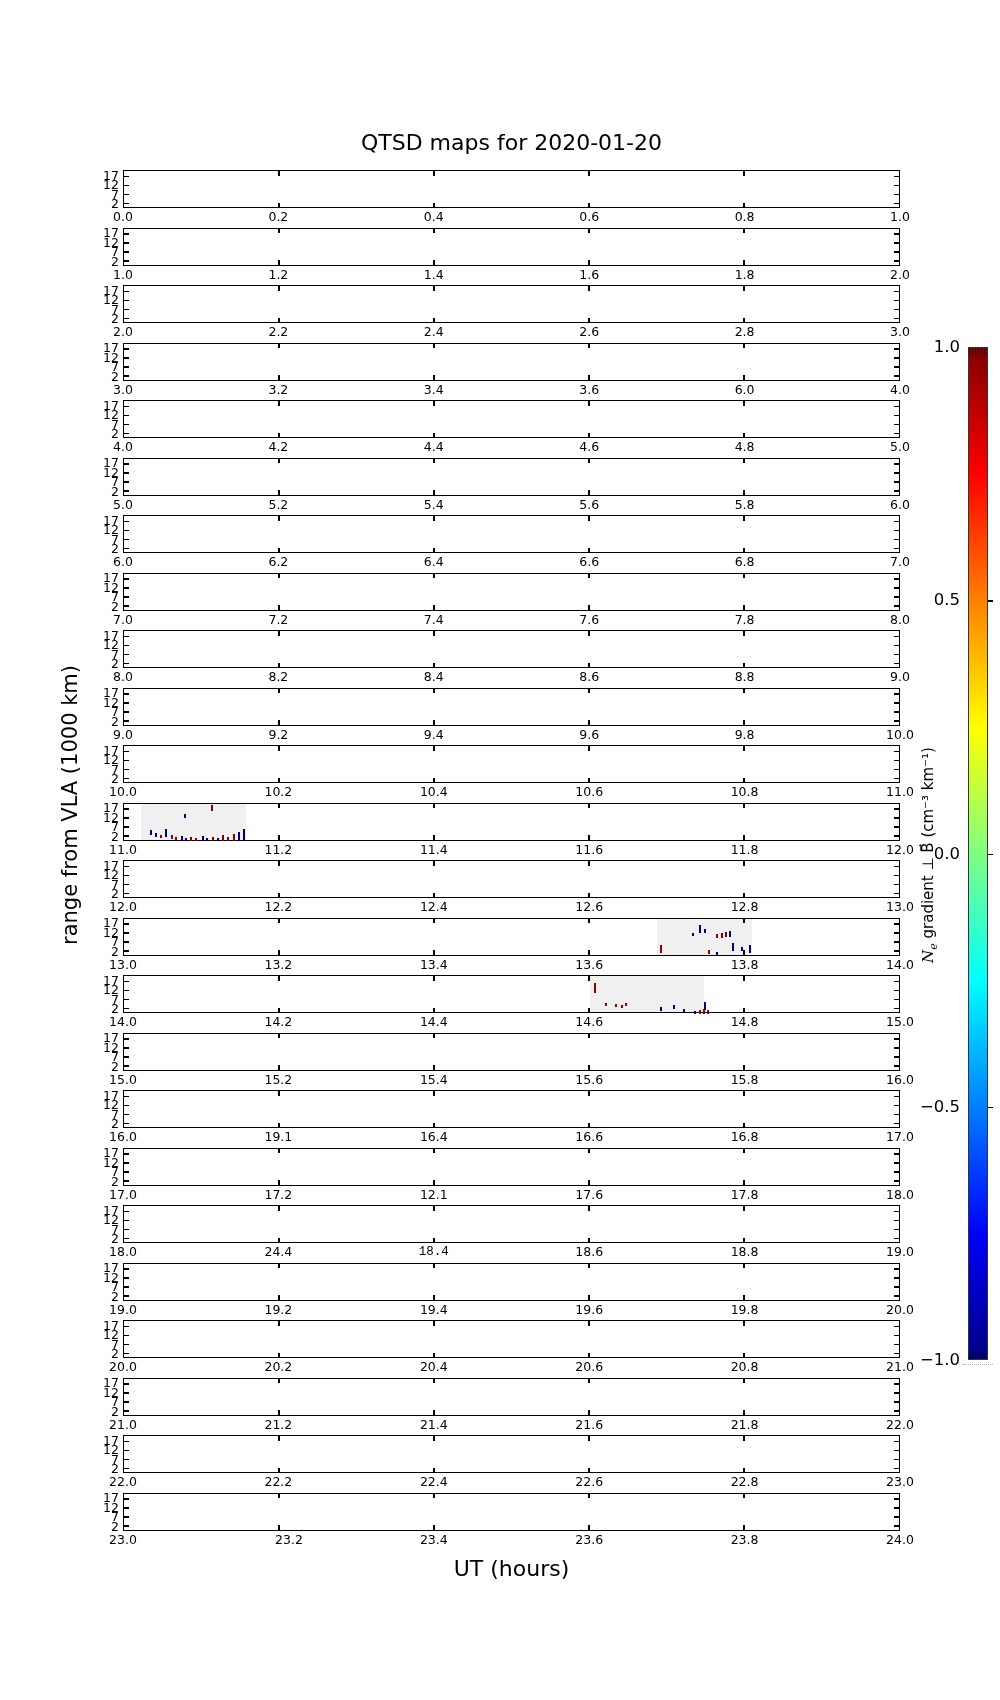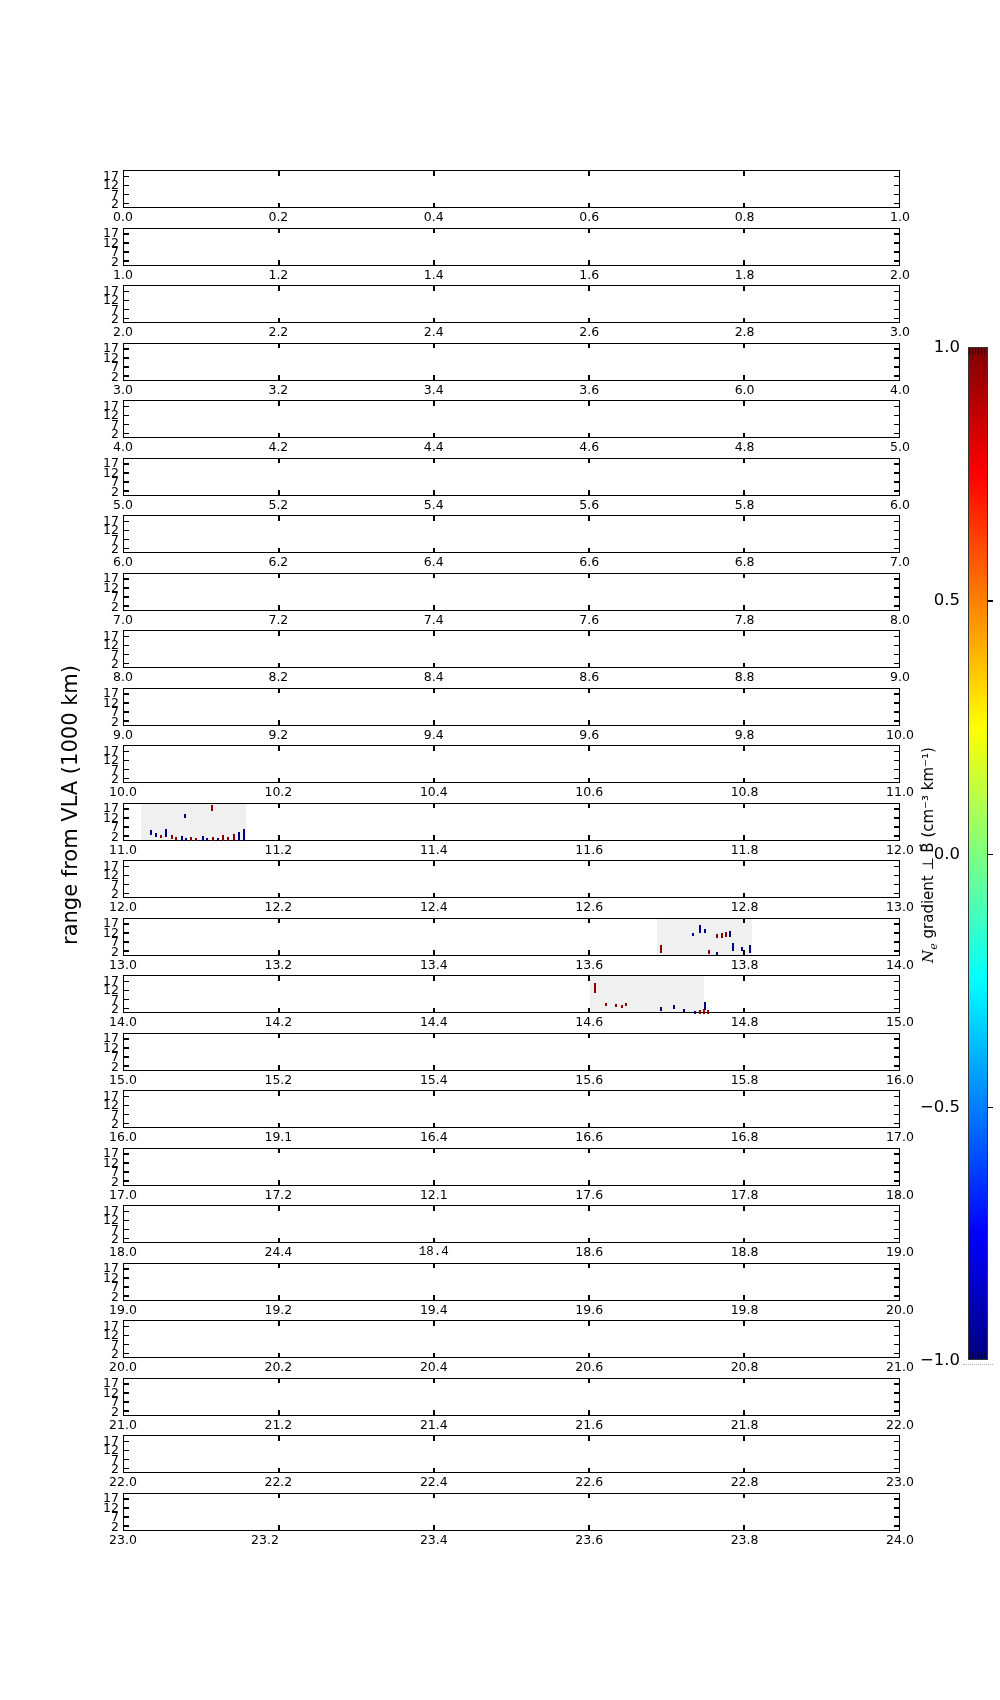--- a/index.html
+++ b/index.html
@@ -30,21 +30,23 @@
   .cbar-tick{position:absolute;left:988px;width:5px;height:1.4px;background:#000;}
   .cbar-label{position:absolute;left:929px;top:855px;transform:translate(-50%,-50%) rotate(-90deg);
           white-space:nowrap;font-size:15px;}
   .serif-it{font-family:"DejaVu Serif",serif;font-style:italic;}
   .cbar-label sub{font-family:"DejaVu Serif",serif;font-style:italic;font-size:11px;}
 </style>
 </head>
 <body>
 
 <div id="figure">
+  <div class="chart-title">QTSD maps for 2020-01-20</div>
   <div class="y-axis-label">range from VLA (1000 km)</div>
+  <div class="x-axis-label">UT (hours)</div>
 
   <div id="panels-root">
       <div class="panel" style="top: 170px;">
         <div class="tick xtick" style="left: calc(20% - 0.6px); top: 0px;"></div>
         <div class="tick xtick" style="left: calc(20% - 0.6px); bottom: 0px;"></div>
         <div class="tick xtick" style="left: calc(40% - 0.6px); top: 0px;"></div>
         <div class="tick xtick" style="left: calc(40% - 0.6px); bottom: 0px;"></div>
         <div class="tick xtick" style="left: calc(60% - 0.6px); top: 0px;"></div>
         <div class="tick xtick" style="left: calc(60% - 0.6px); bottom: 0px;"></div>
         <div class="tick xtick" style="left: calc(80% - 0.6px); top: 0px;"></div>
@@ -750,21 +752,21 @@
         <div class="tick ytick" style="top: calc(65% - 0.6px); left: 0px;"></div>
         <div class="tick ytick" style="top: calc(65% - 0.6px); right: 0px;"></div>
         <div class="tick ytick" style="top: calc(90% - 0.6px); left: 0px;"></div>
         <div class="tick ytick" style="top: calc(90% - 0.6px); right: 0px;"></div>
       </div>
       <div class="ylab" style="left: 93px; top: 1492.2px;">17</div>
       <div class="ylab" style="left: 93px; top: 1501.7px;">12</div>
       <div class="ylab" style="left: 93px; top: 1511.2px;">7</div>
       <div class="ylab" style="left: 93px; top: 1520.7px;">2</div>
       <div class="xlab" style="left: 93px; top: 1533.5px;">23.0</div>
-      <div class="xlab" style="left: 235px; top: 1533.5px;">23.2</div>
+      <div class="xlab" style="left: 259px; top: 1533.5px;">23.2</div>
       <div class="xlab" style="left: 403.8px; top: 1533.5px;">23.4</div>
       <div class="xlab" style="left: 559.2px; top: 1533.5px;">23.6</div>
       <div class="xlab" style="left: 714.6px; top: 1533.5px;">23.8</div>
       <div class="xlab" style="left: 870px; top: 1533.5px;">24.0</div>
     </div>
 
   <div id="colorbar" style="background: linear-gradient(rgb(128, 0, 0) 0%, rgb(255, 0, 0) 12.5%, rgb(255, 255, 0) 37.5%, rgb(0, 255, 255) 62.5%, rgb(0, 0, 255) 87.5%, rgb(0, 0, 131) 100%);">
     <div class="cbar-hatch" style="top:0;"></div>
     <div class="cbar-hatch" style="bottom:0;"></div>
   </div>

